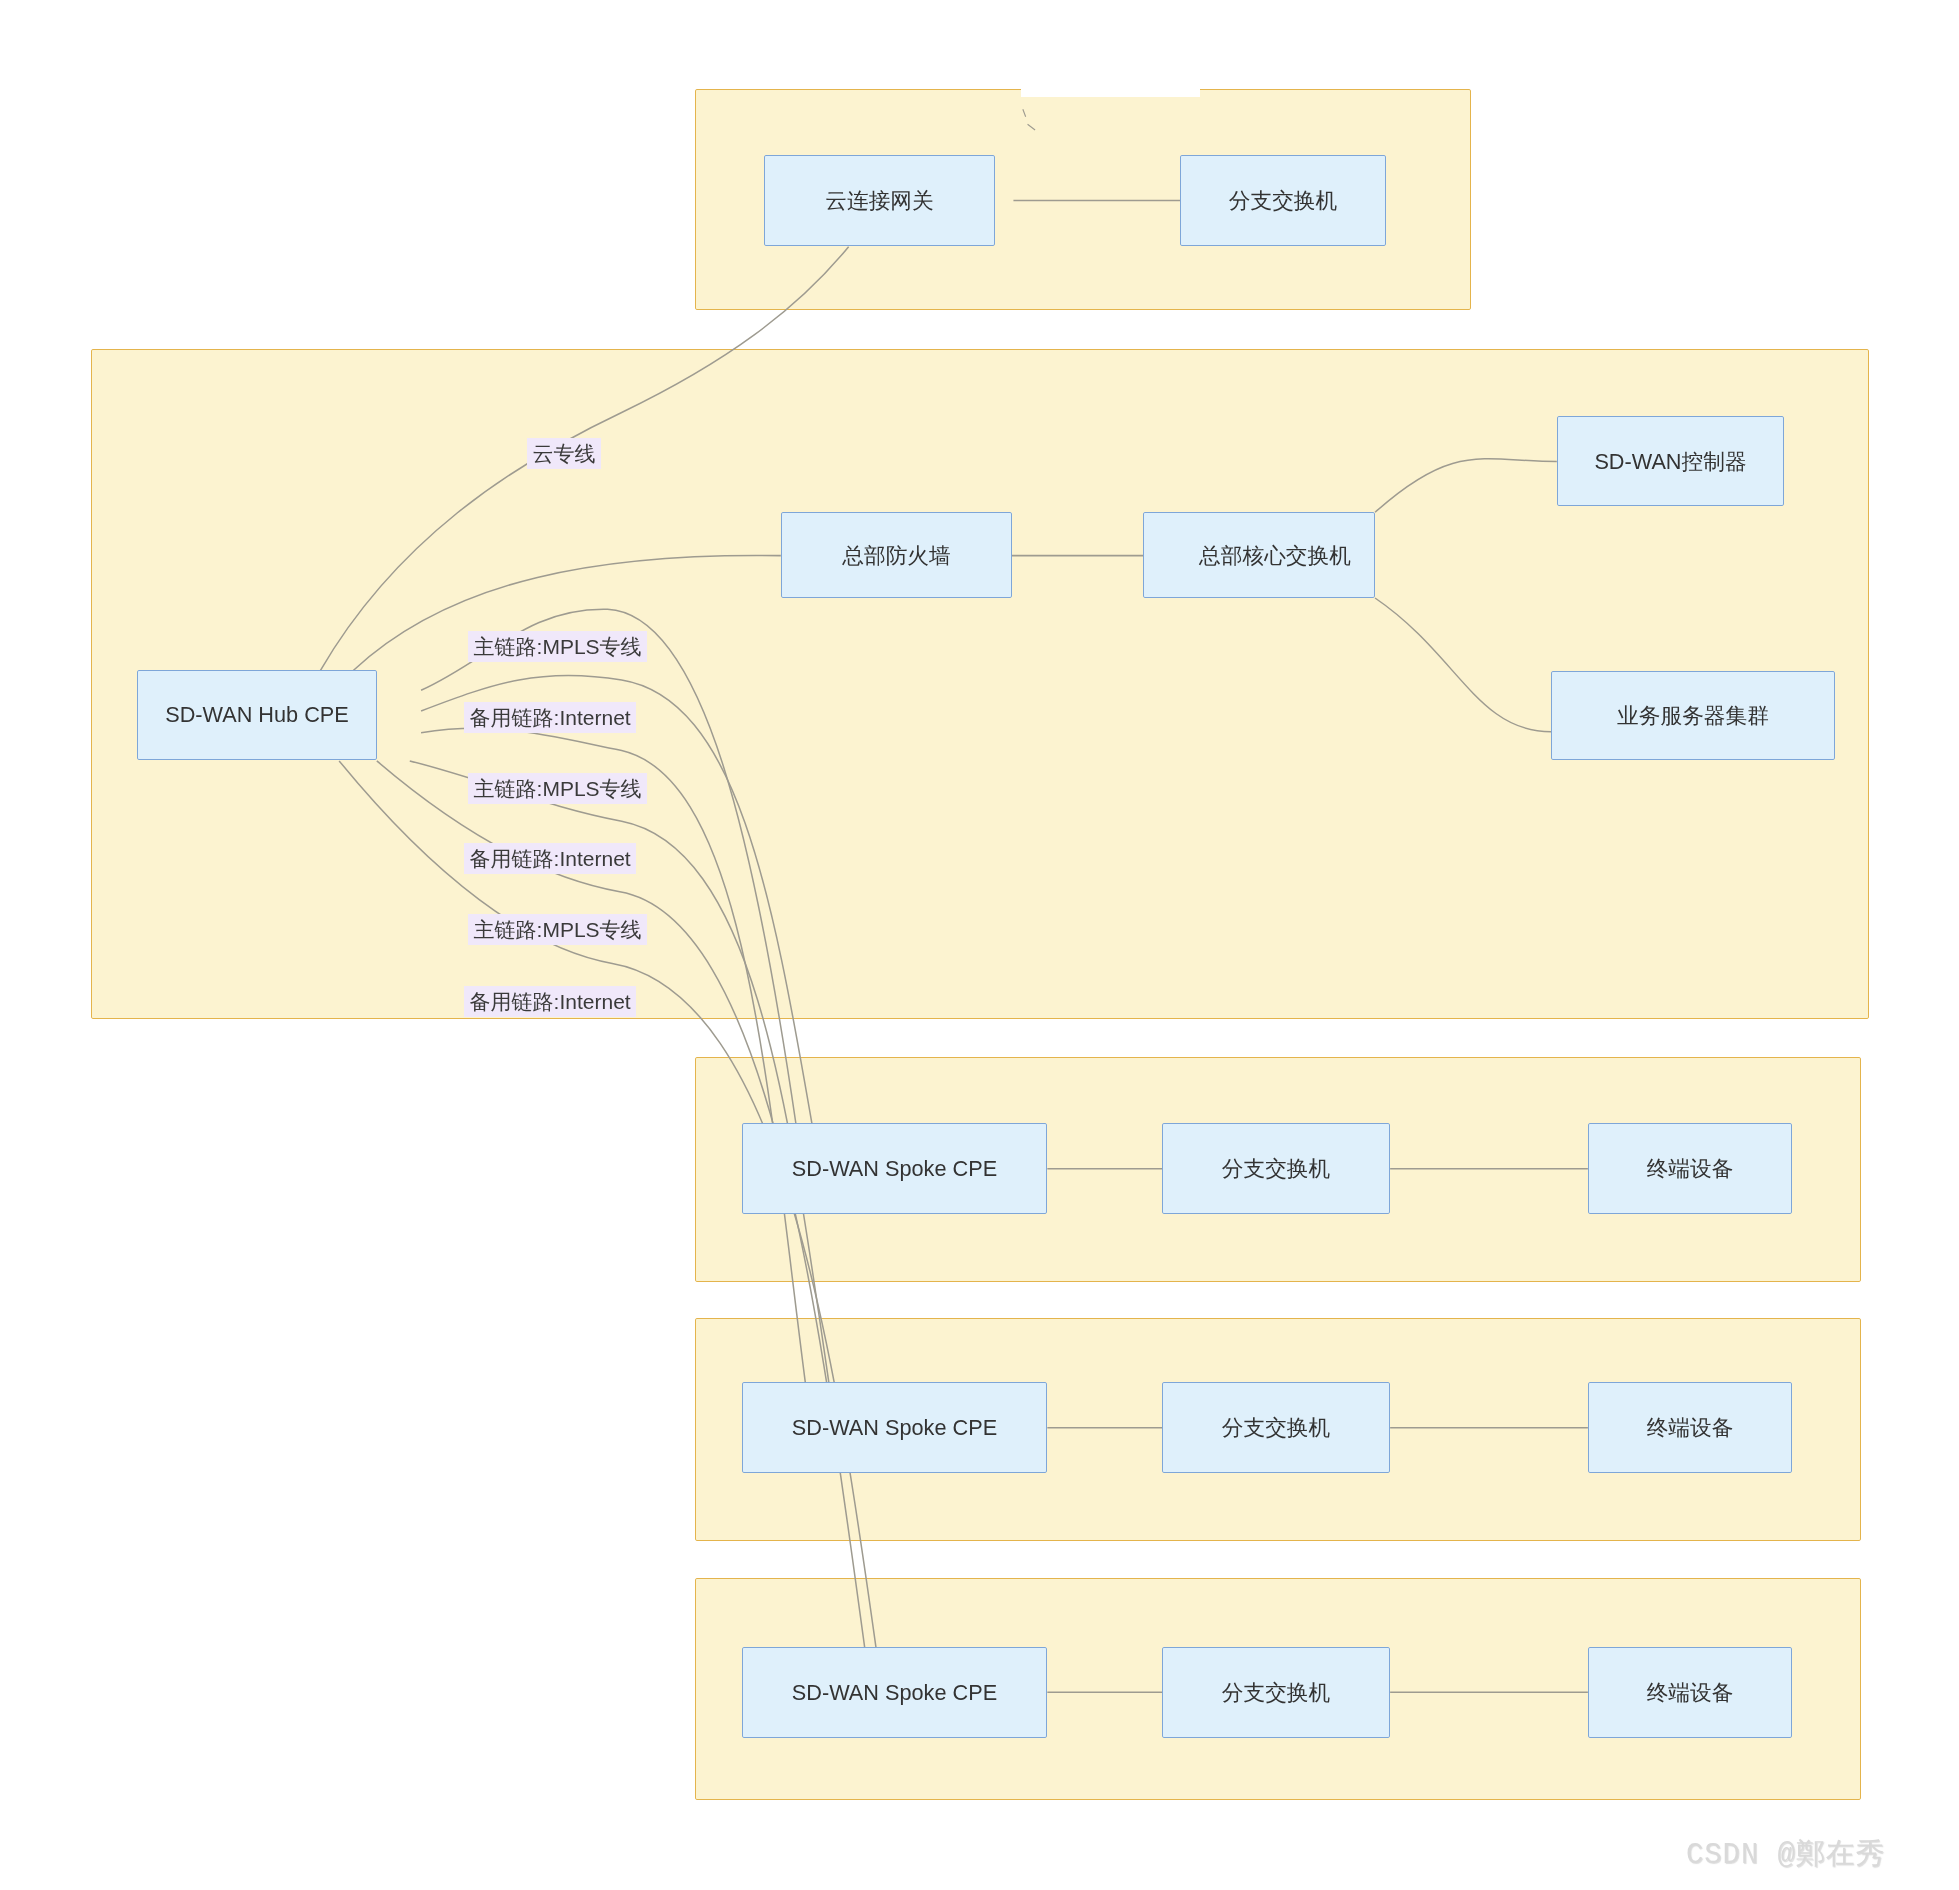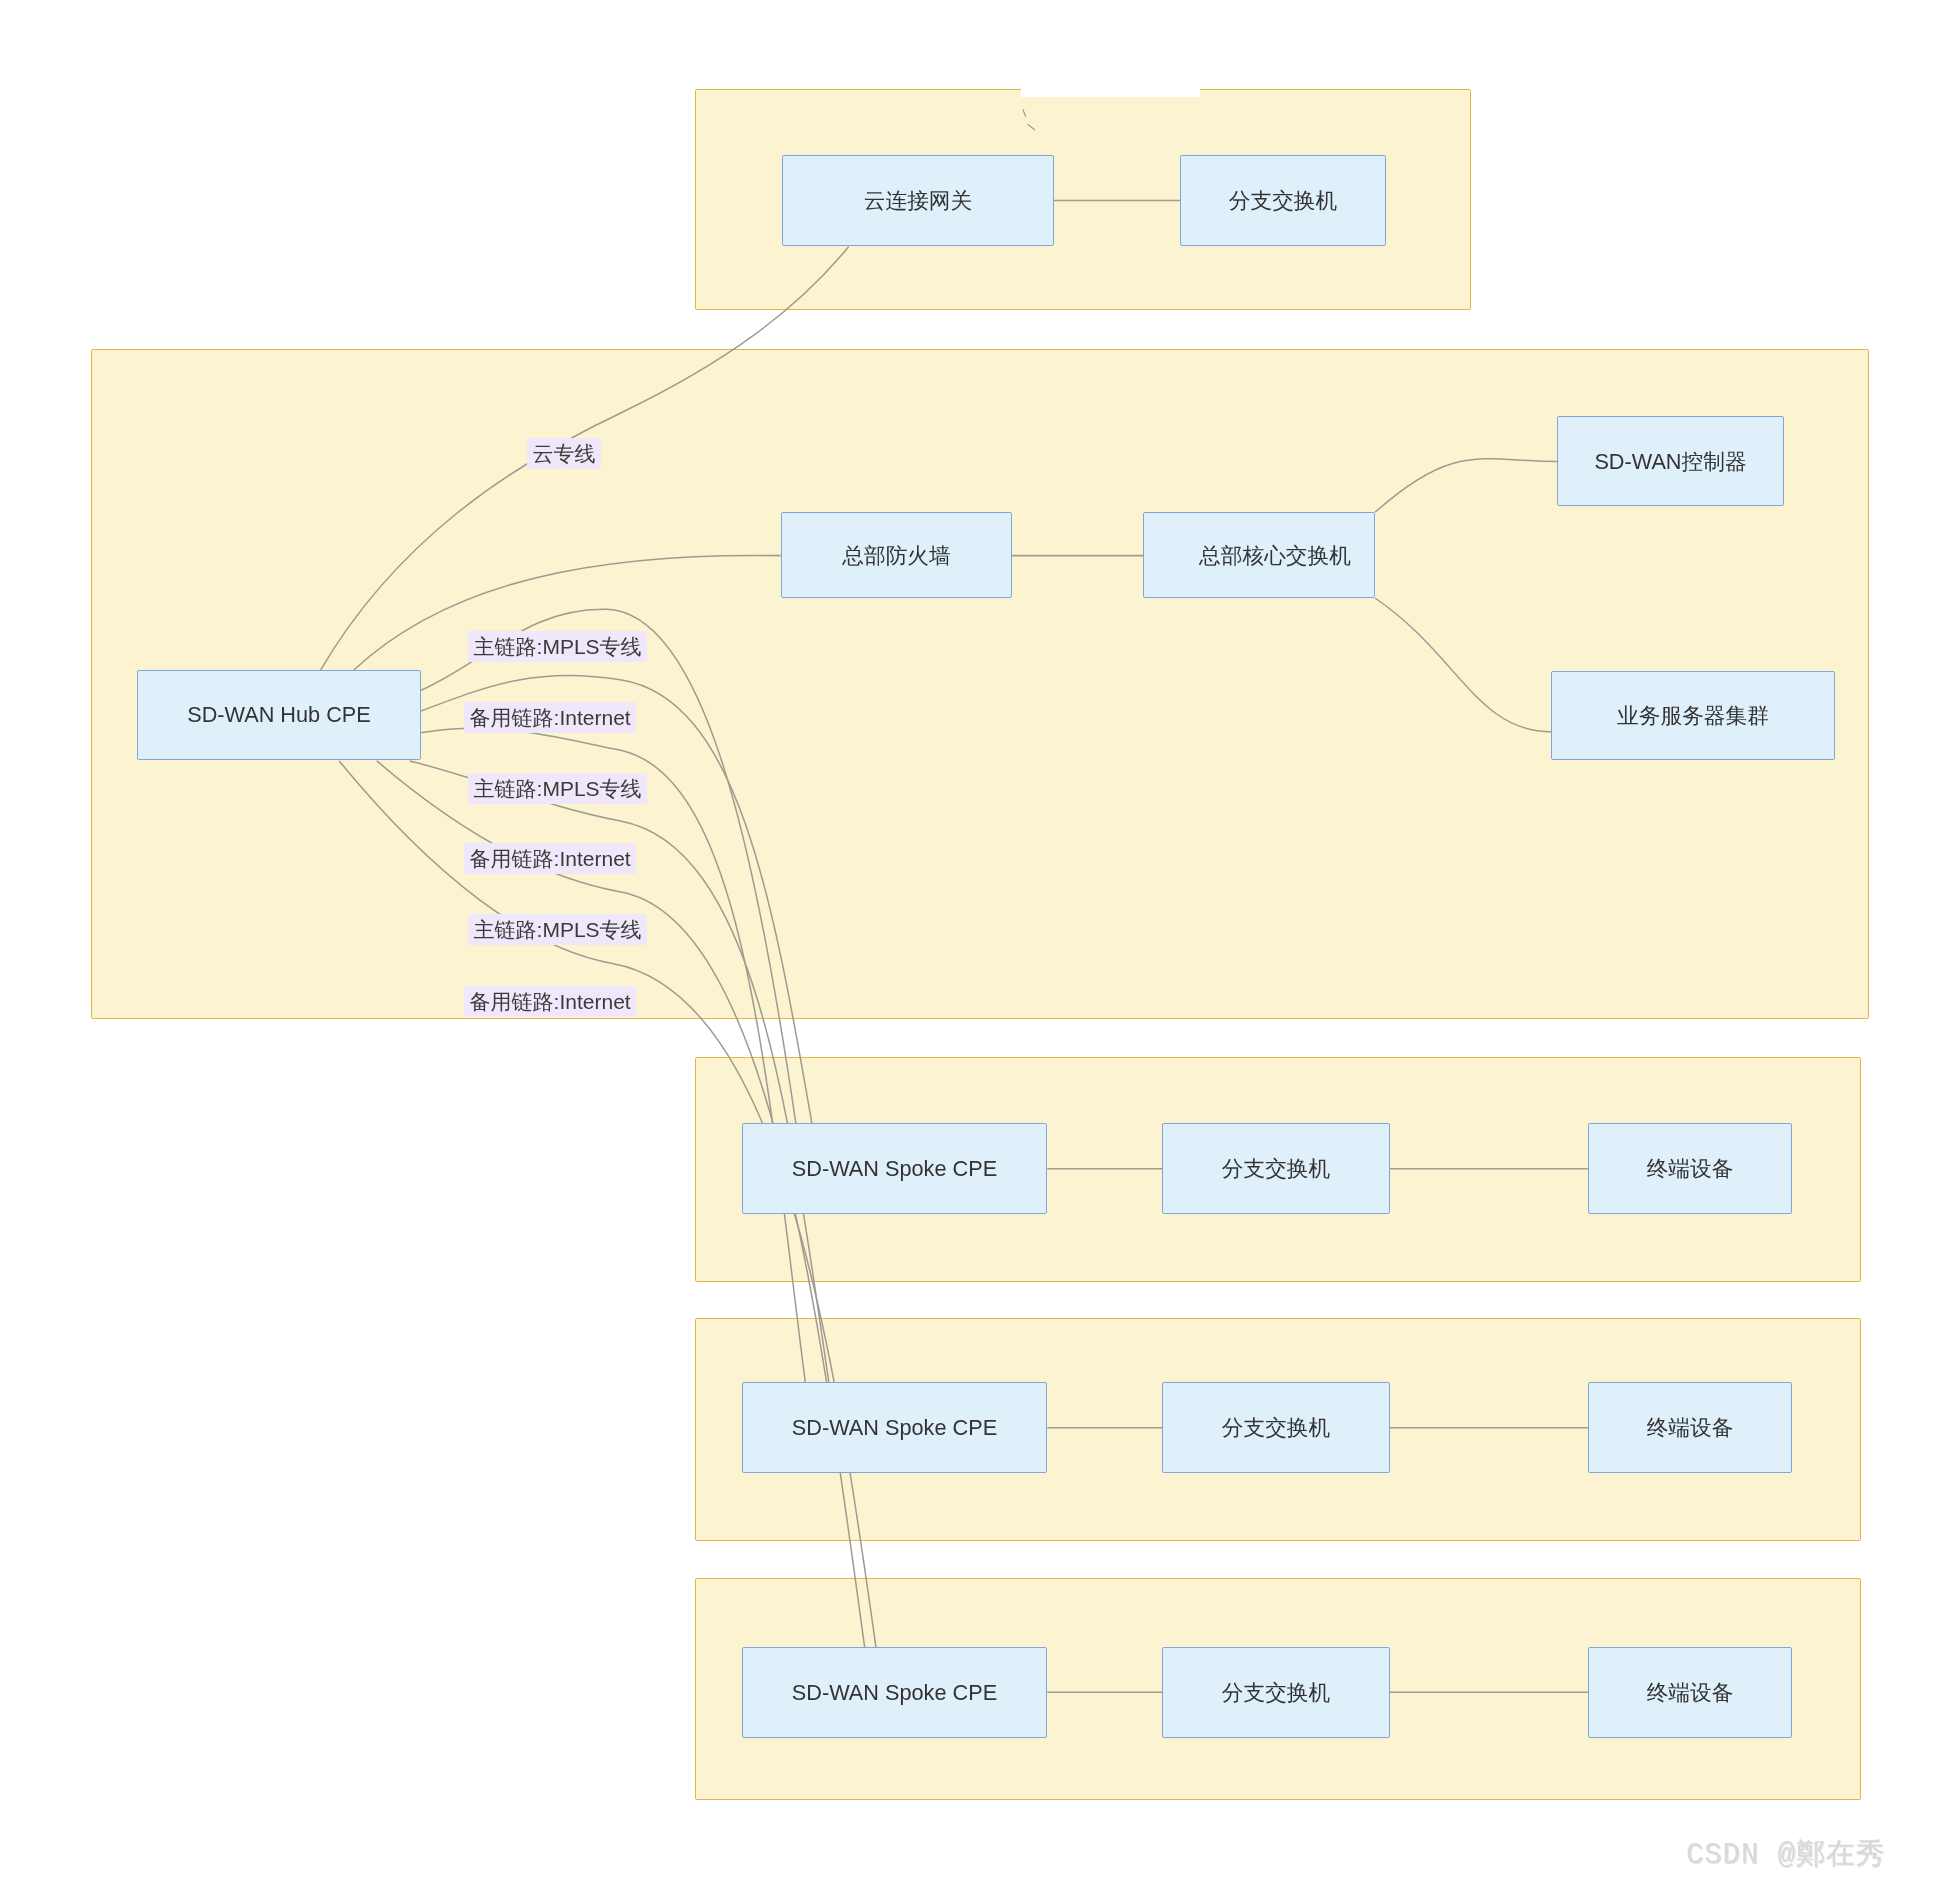--- a/index.html
+++ b/index.html
@@ -83,24 +83,24 @@
     <path d="M 1112,1516 L 1234,1516"></path>
     <path d="M 1476,1516 L 1686,1516"></path>
 
     <path d="M 1112,1797 L 1234,1797"></path>
     <path d="M 1476,1797 L 1686,1797"></path>
 
     <path d="M 1086,116 l 3,8 m 2,8 l 8,6" stroke-width="1.2"></path>
   </g>
 </svg>
 
-<div class="node" style="left:782px;top:155px;width:272px;height:91px;">云连接网关</div>
+<div class="node" style="left:764px;top:155px;width:231px;height:91px;">云连接网关</div>
 <div class="node" style="left:1180px;top:155px;width:206px;height:91px;">分支交换机</div>
 
-<div class="node" style="left:137px;top:670px;width:284px;height:90px;">SD-WAN Hub CPE</div>
+<div class="node" style="left:137px;top:670px;width:240px;height:90px;">SD-WAN Hub CPE</div>
 <div class="node" style="left:781px;top:512px;width:231px;height:86px;">总部防火墙</div>
 <div class="node" style="left:1143px;top:512px;width:232px;height:86px;padding-left:32px;">总部核心交换机</div>
 <div class="node" style="left:1557px;top:416px;width:227px;height:90px;">SD-WAN控制器</div>
 <div class="node" style="left:1551px;top:671px;width:284px;height:89px;">业务服务器集群</div>
 
 <div class="edge-label" style="left:527px;top:398px;">云专线</div>
 <div class="edge-label" style="left:468px;top:591px;">主链路:MPLS专线</div>
 <div class="edge-label" style="left:464px;top:662px;">备用链路:Internet</div>
 <div class="edge-label" style="left:468px;top:733px;">主链路:MPLS专线</div>
 <div class="edge-label" style="left:464px;top:803px;">备用链路:Internet</div>

